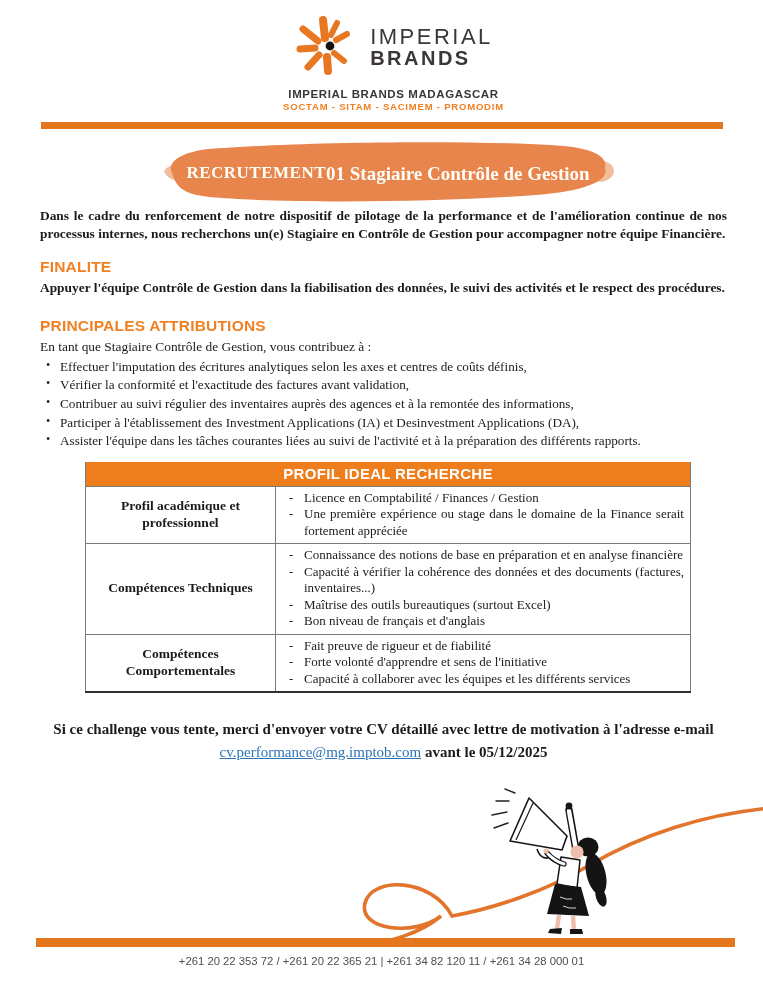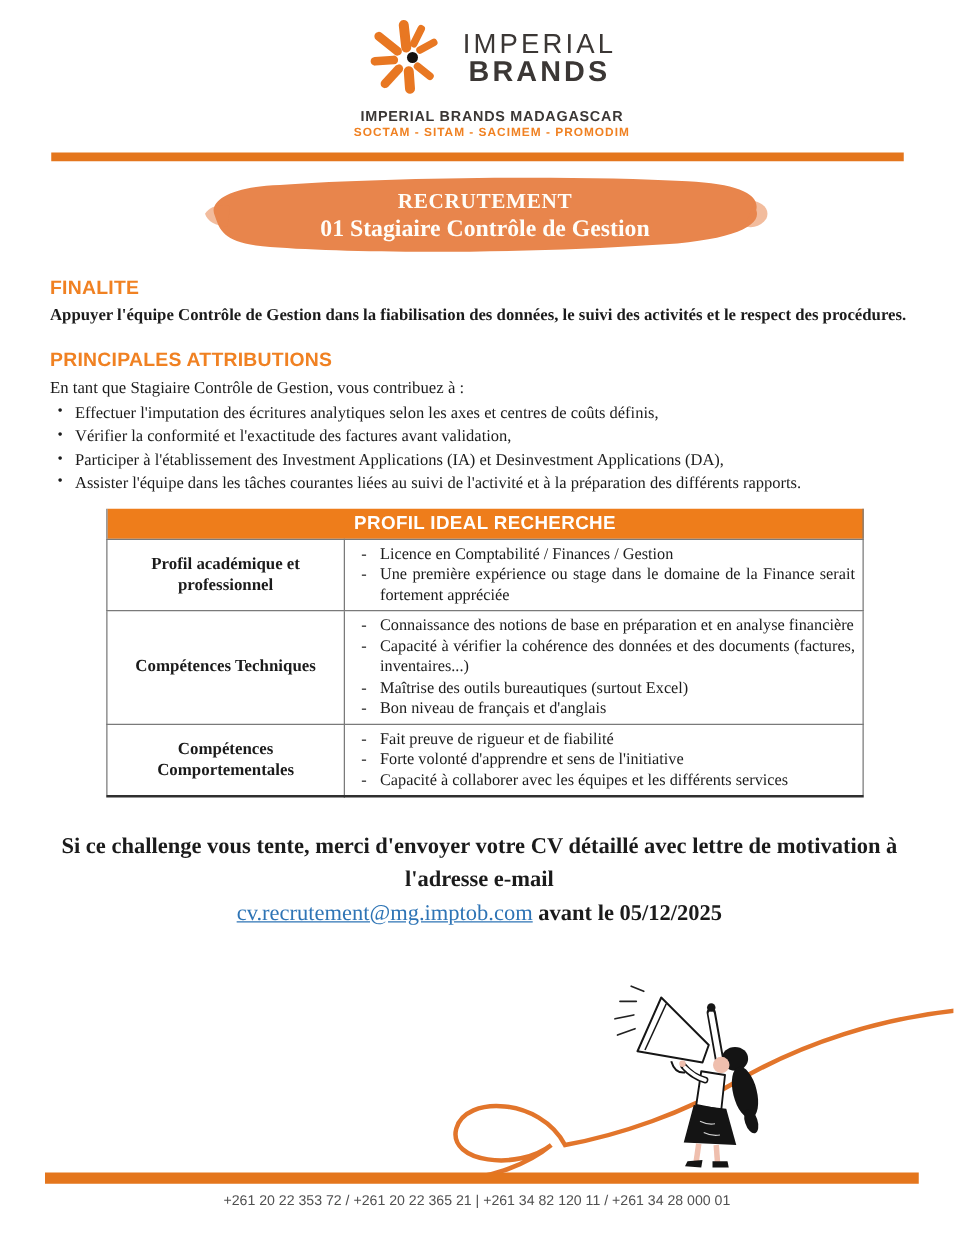--- a/index.html
+++ b/index.html
@@ -12,32 +12,32 @@
   .page{
     position:relative;width:763px;height:1000px;margin:0 auto;
     background:#ffffff;overflow:hidden;
     font-family:"Liberation Serif","DejaVu Serif",serif;color:var(--ink);
   }
   
   .logo-block{position:absolute;top:12px;left:0;width:100%;text-align:center;padding-left:24px;}
   .logo-row{display:flex;align-items:center;justify-content:center;gap:14px;height:70px;}
   .wordmark{text-align:left;font-family:"Liberation Sans",sans-serif;color:var(--logoDark);line-height:1.02;}
   .wordmark .l1{font-size:22px;font-weight:400;letter-spacing:2.5px;}
-  .wordmark .l2{font-size:23px;font-weight:700;letter-spacing:2.5px;text-align:center;}
+  .wordmark .l2{font-size:20px;font-weight:700;letter-spacing:2.5px;}
   .brand-sub{margin-top:6px;font-family:"Liberation Sans",sans-serif;font-weight:700;
     font-size:11.5px;letter-spacing:.6px;color:var(--logoDark);}
   .brand-entities{margin-top:1px;font-family:"Liberation Sans",sans-serif;font-weight:700;
     font-size:9.5px;letter-spacing:.8px;color:var(--orangeHeading);}
   
   .rule-top{position:absolute;top:122px;left:41px;right:40px;height:7px;background:var(--orange);}
   .rule-bottom{position:absolute;top:938px;left:36px;right:28px;height:9px;background:var(--orange);}
   
   .banner{position:absolute;top:137px;left:158px;width:460px;height:70px;}
   .banner svg{position:absolute;inset:0;width:100%;height:100%;}
-  .banner-text{position:absolute;inset:0;display:flex;flex-direction:column;align-items:center;
+  .banner-text{position:absolute;inset:0;display:flex;flex-direction:row;align-items:center;
     justify-content:center;color:#fffdf8;text-align:right;padding-top:2px;}
   .banner-text .b1{font-size:17px;font-weight:700;letter-spacing:.5px;}
   .banner-text .b2{font-size:19px;font-weight:700;margin-top:2px;}
   
   .content{position:absolute;top:207px;left:40px;right:36px;}
   h2.sec{font-family:"Liberation Sans",sans-serif;font-weight:700;font-size:15.5px;
     color:var(--orangeHeading);letter-spacing:.2px;margin-bottom:3px;}
   p.body-b{font-size:13.4px;font-weight:700;line-height:1.36;text-align:justify;}
   p.intro{font-size:13.4px;line-height:1.36;margin-bottom:2px;}
   .gap1{height:15px;} .gap2{height:19px;}
@@ -52,21 +52,21 @@
     letter-spacing:.3px;padding:3px 0 4px;}
   table.profile td{border:1px solid #7a7a7a;vertical-align:middle;}
   td.cat{width:190px;text-align:center;font-weight:700;font-size:13.5px;
     line-height:1.25;padding:0 21px;}
   td.det{padding:3px 6px 4px 6px;}
   ul.dash{list-style:none;}
   ul.dash li{position:relative;padding-left:22px;font-size:13px;line-height:1.27;
     text-align:justify;}
   ul.dash li::before{content:"-";position:absolute;left:7px;top:0;}
   
-  .contact{margin-top:25px;text-align:center;font-size:18px;font-weight:700;line-height:1.5;}
+  .contact{margin-top:25px;text-align:center;font-size:15px;font-weight:700;line-height:1.5;}
   .contact a{color:var(--link);font-weight:400;text-decoration:underline;}
   
   .illus{position:absolute;left:330px;top:783px;width:433px;height:167px;}
   .footer{position:absolute;top:953px;left:0;width:100%;text-align:center;
     font-family:"Liberation Sans",sans-serif;font-size:11.3px;color:var(--footerInk);line-height:1.45;}
 </style>
 </head>
 <body>
 
 <div class="page">
@@ -108,31 +108,33 @@
       <path fill="#e8854c" opacity=".55" d="M446,24 C454,26 458,32 455,38 C451,44 444,46 438,44 Z"></path>
     </svg>
     <div class="banner-text">
       <div class="b1">RECRUTEMENT</div>
       <div class="b2">01 Stagiaire Contrôle de Gestion</div>
     </div>
   </div>
 
   <div class="content">
 
+    <p class="body-b">Dans le cadre du renforcement de notre dispositif de pilotage de la performance et de l'amélioration continue de nos processus internes, nous recherchons un(e) Stagiaire en Contrôle de Gestion pour accompagner notre équipe Financière.</p>
 
     <div class="gap1"></div>
     <h2 class="sec">FINALITE</h2>
     <p class="body-b">Appuyer l'équipe Contrôle de Gestion dans la fiabilisation des données, le suivi des activités et le respect des procédures.</p>
 
     <div class="gap2"></div>
     <h2 class="sec">PRINCIPALES ATTRIBUTIONS</h2>
     <p class="intro">En tant que Stagiaire Contrôle de Gestion, vous contribuez à :</p>
     <ul class="attr">
       <li>Effectuer l'imputation des écritures analytiques selon les axes et centres de coûts définis,</li>
       <li>Vérifier la conformité et l'exactitude des factures avant validation,</li>
+      <li>Contribuer au suivi régulier des inventaires auprès des agences et à la remontée des informations,</li>
       <li>Participer à l'établissement des Investment Applications (IA) et Desinvestment Applications (DA),</li>
       <li>Assister l'équipe dans les tâches courantes liées au suivi de l'activité et à la préparation des différents rapports.</li>
     </ul>
 
     <table class="profile">
       <tbody>
           <tr>
         <th colspan="2">PROFIL IDEAL RECHERCHE</th>
       </tr>
       <tr>
@@ -163,21 +165,21 @@
             <li>Forte volonté d'apprendre et sens de l'initiative</li>
             <li>Capacité à collaborer avec les équipes et les différents services</li>
           </ul>
         </td>
       </tr>
     </tbody>
       </table>
 
     <div class="contact">
       <span>Si ce challenge vous tente, merci d'envoyer votre CV détaillé avec lettre de motivation à l'adresse e-mail</span><br>
-      <a href="#">cv.recrutement@mg.imptob.com</a><span> avant le 05/12/2025</span>
+      <a href="#">cv.performance@mg.imptob.com</a><span> avant le 05/12/2025</span>
     </div>
   </div>
 
   <svg class="illus" viewBox="330 783 433 167">
 
     <path d="M770,808 C706,814 642,834 588,866 C548,890 496,908 452,916
              C432,878 372,876 365,903 C358,930 414,937 441,916
              C423,931 388,946 351,944" fill="none" stroke="#e2752b" stroke-width="3.6" stroke-linecap="round"></path>
 
     <g stroke="#222" stroke-width="1.4" stroke-linecap="round">

